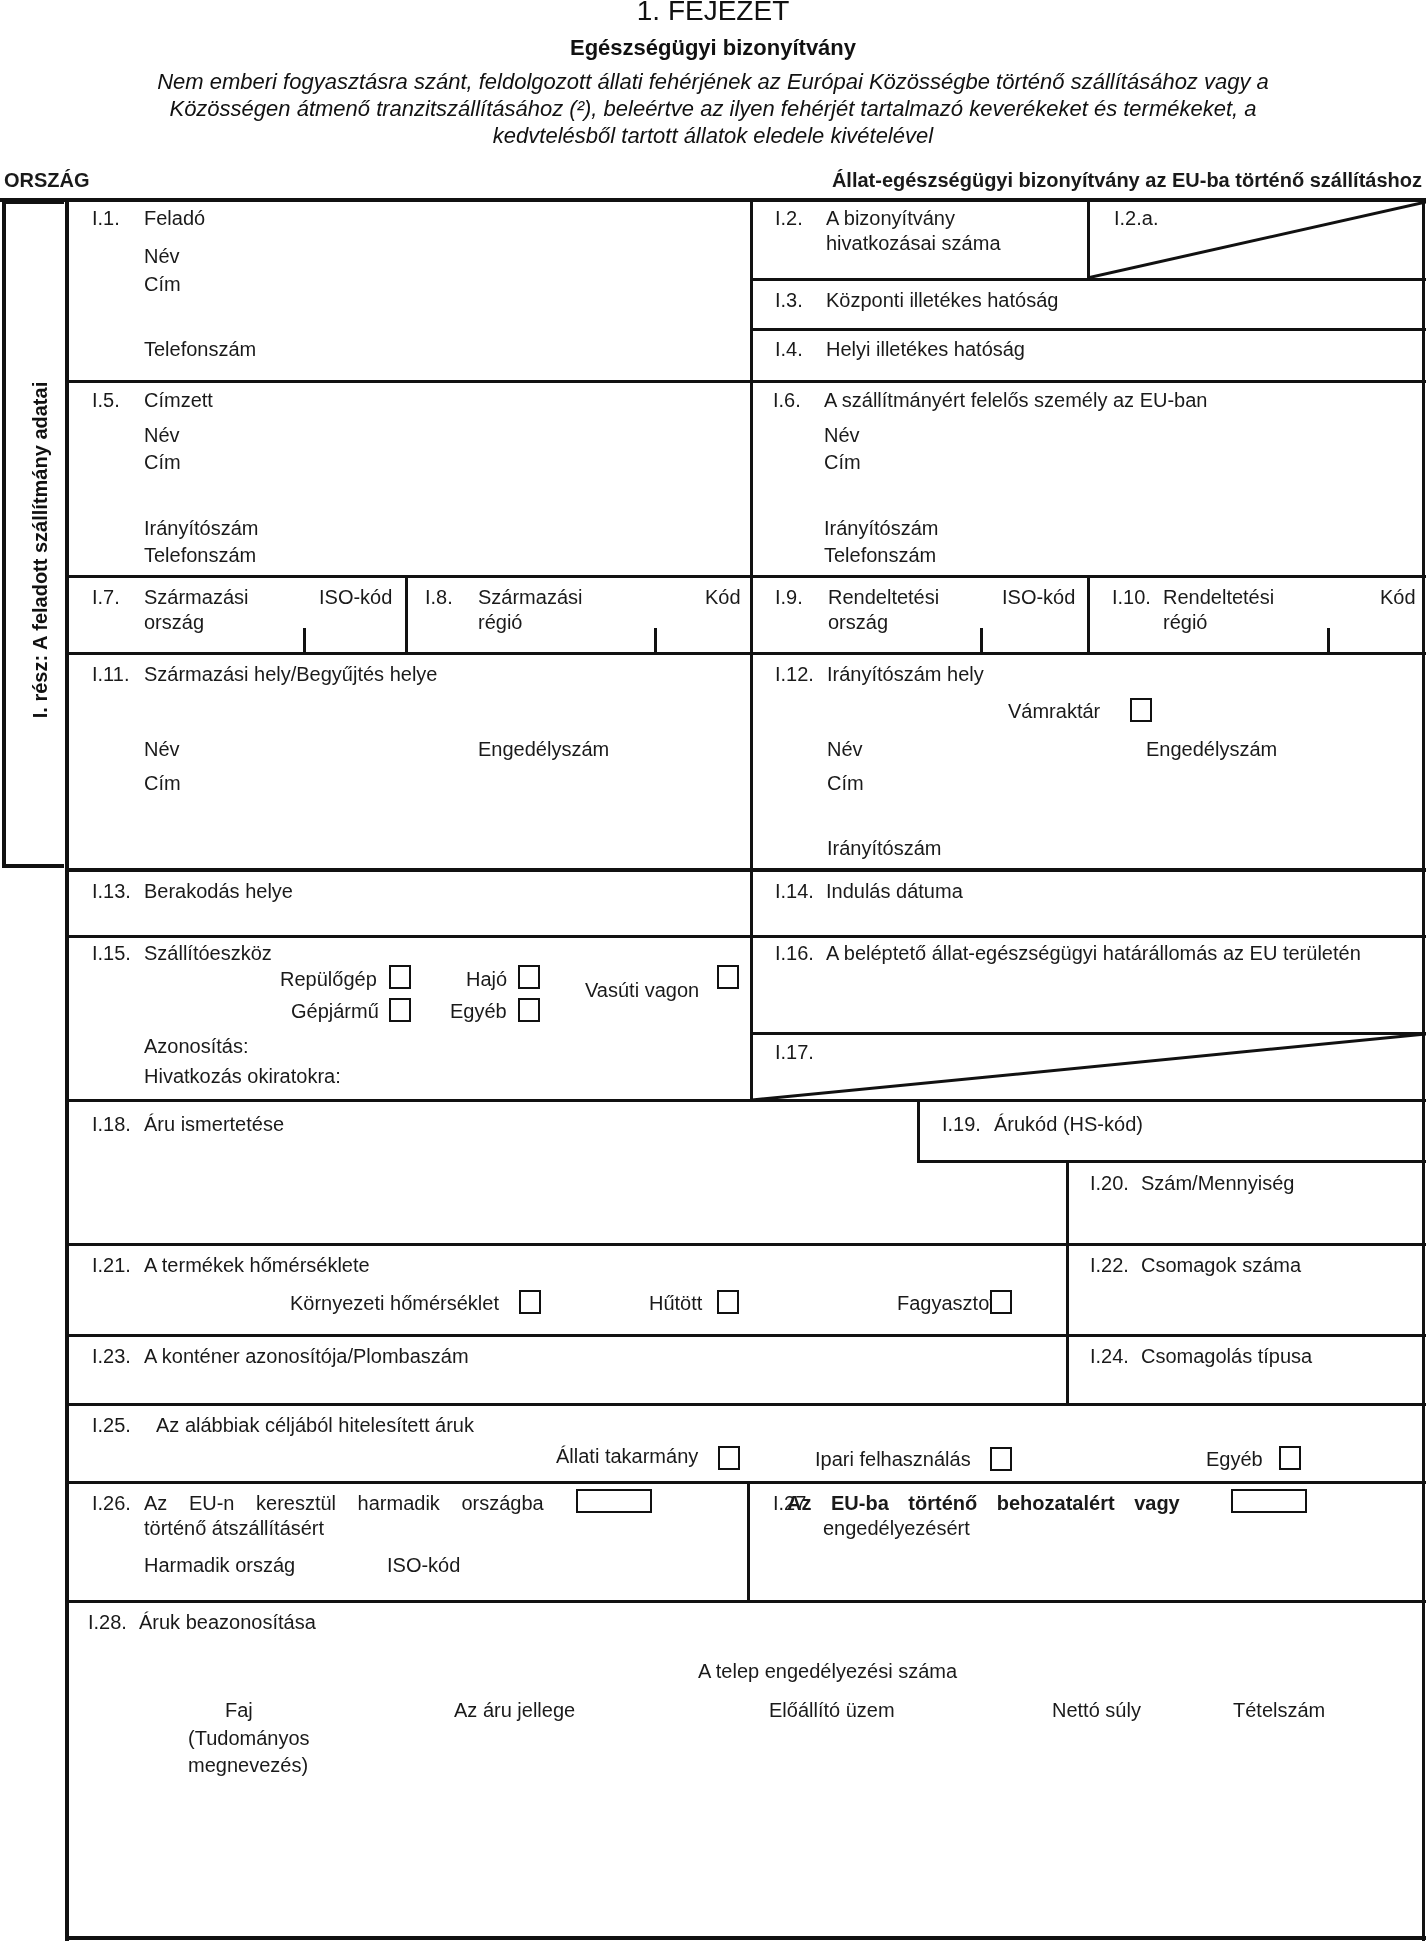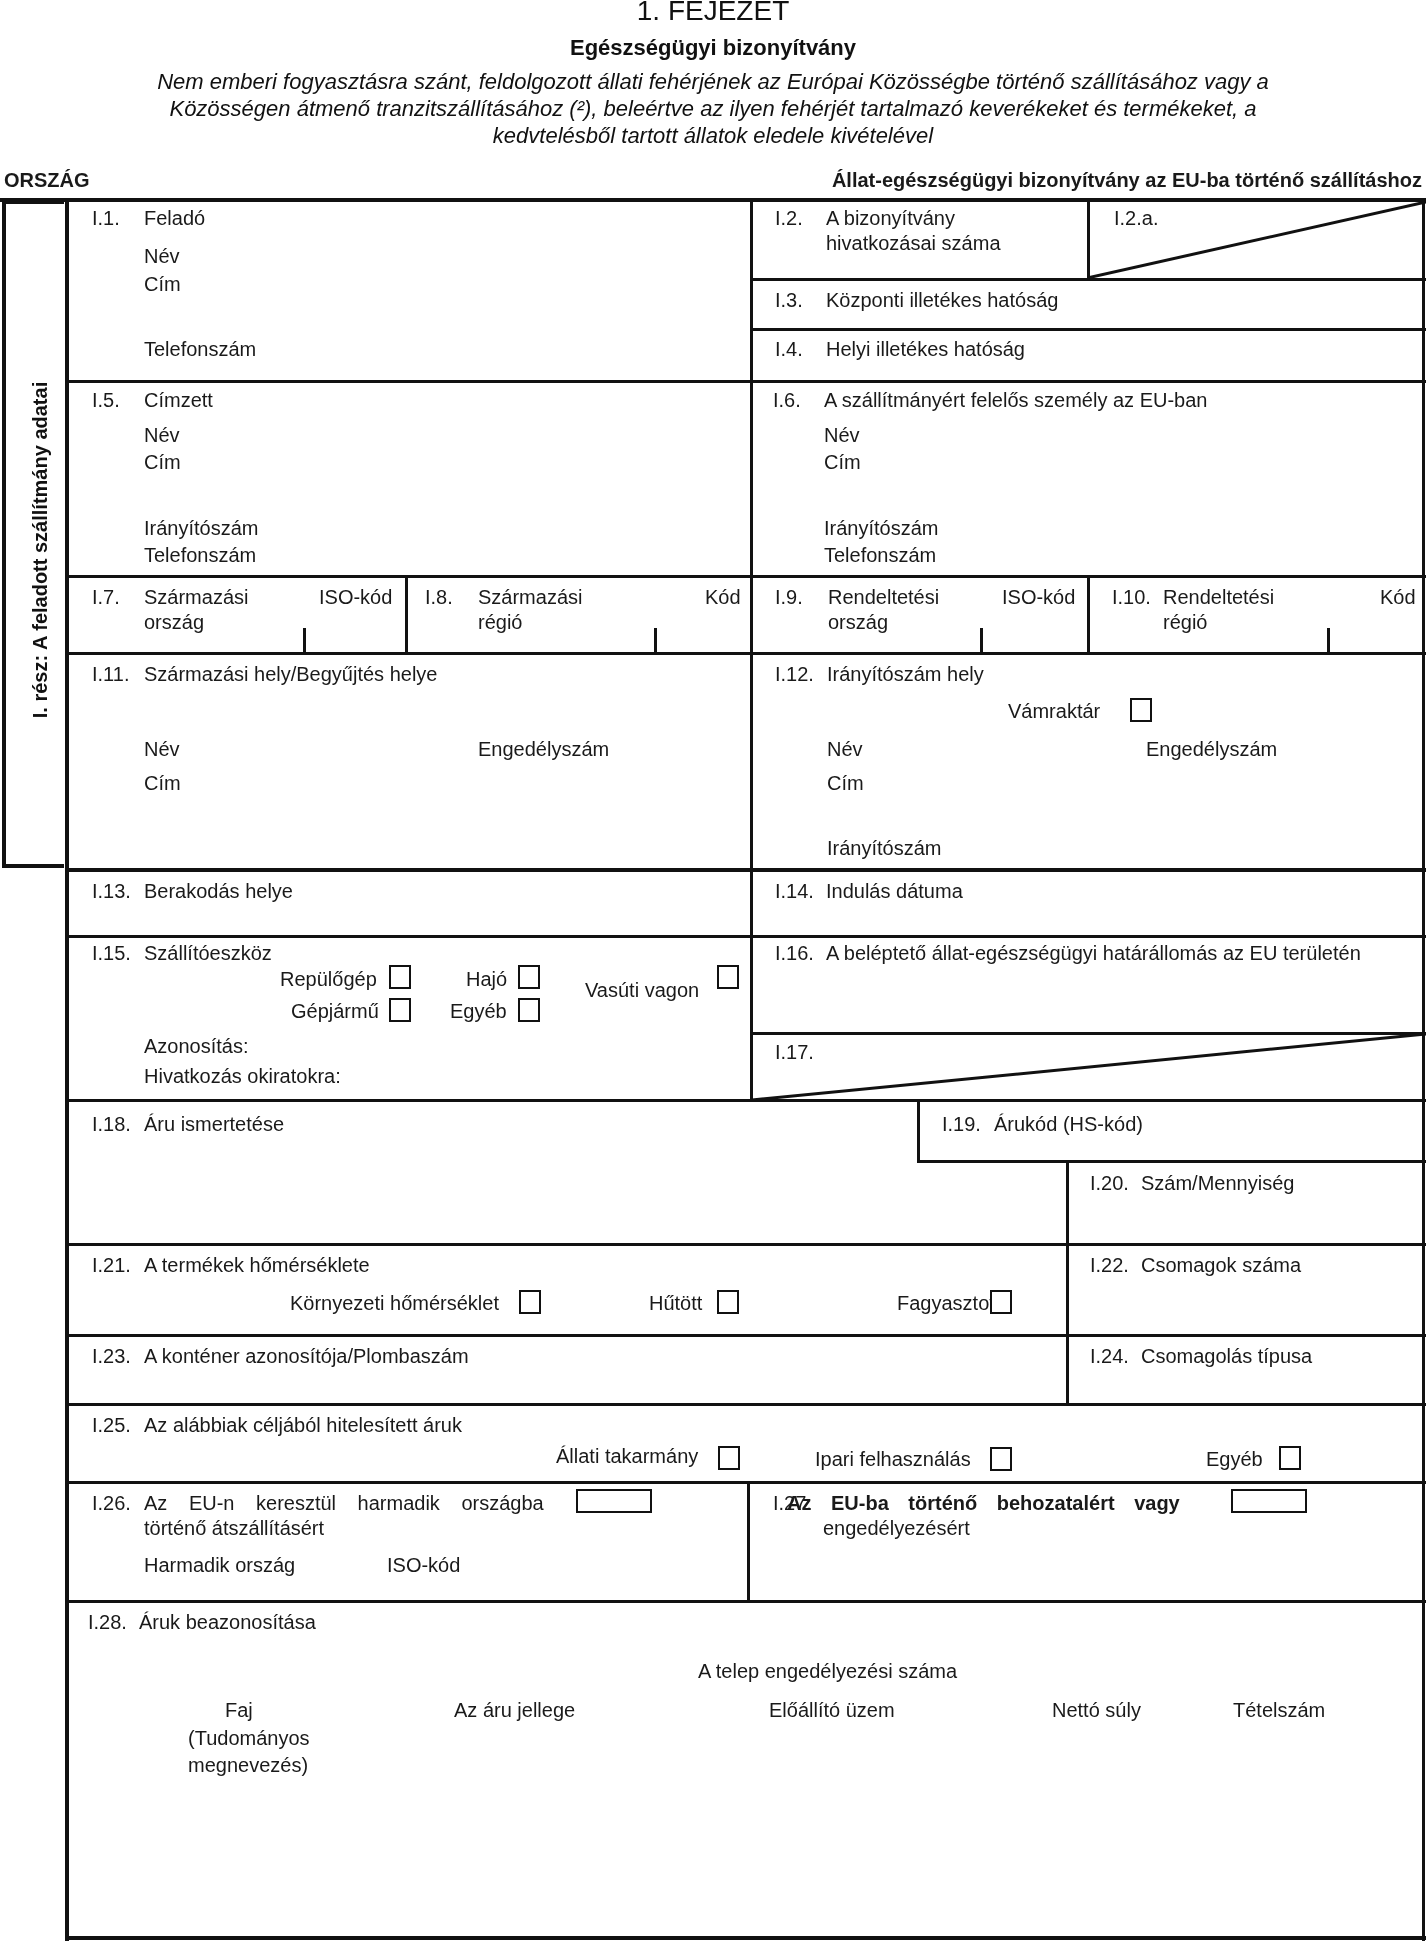--- a/index.html
+++ b/index.html
@@ -176,21 +176,21 @@
 <div class="cb" style="left:990px;top:1290px;"></div>
 <div class="txt" style="left:1090px;top:1253px;">I.22.</div>
 <div class="txt" style="left:1141px;top:1253px;">Csomagok száma</div>
 
 <div class="txt" style="left:92px;top:1344px;">I.23.</div>
 <div class="txt" style="left:144px;top:1344px;">A konténer azonosítója/Plombaszám</div>
 <div class="txt" style="left:1090px;top:1344px;">I.24.</div>
 <div class="txt" style="left:1141px;top:1344px;">Csomagolás típusa</div>
 
 <div class="txt" style="left:92px;top:1413px;">I.25.</div>
-<div class="txt" style="left:144px;top:1413px;">Az alábbiak céljából hitelesített áruk</div>
+<div class="txt" style="left:156px;top:1413px;">Az alábbiak céljából hitelesített áruk</div>
 <div class="txt" style="left:556px;top:1444px;">Állati takarmány</div>
 <div class="cb" style="left:718px;top:1446px;"></div>
 <div class="txt" style="left:815px;top:1447px;">Ipari felhasználás</div>
 <div class="cb" style="left:990px;top:1447px;"></div>
 <div class="txt" style="left:1206px;top:1447px;">Egyéb</div>
 <div class="cb" style="left:1279px;top:1446px;"></div>
 
 <div class="txt" style="left:92px;top:1491px;">I.26.</div>
 <div class="txt" style="left:144px;top:1491px;word-spacing:16px;">Az EU-n keresztül harmadik országba</div>
 <div class="txt" style="left:144px;top:1516px;">történő átszállításért</div>

